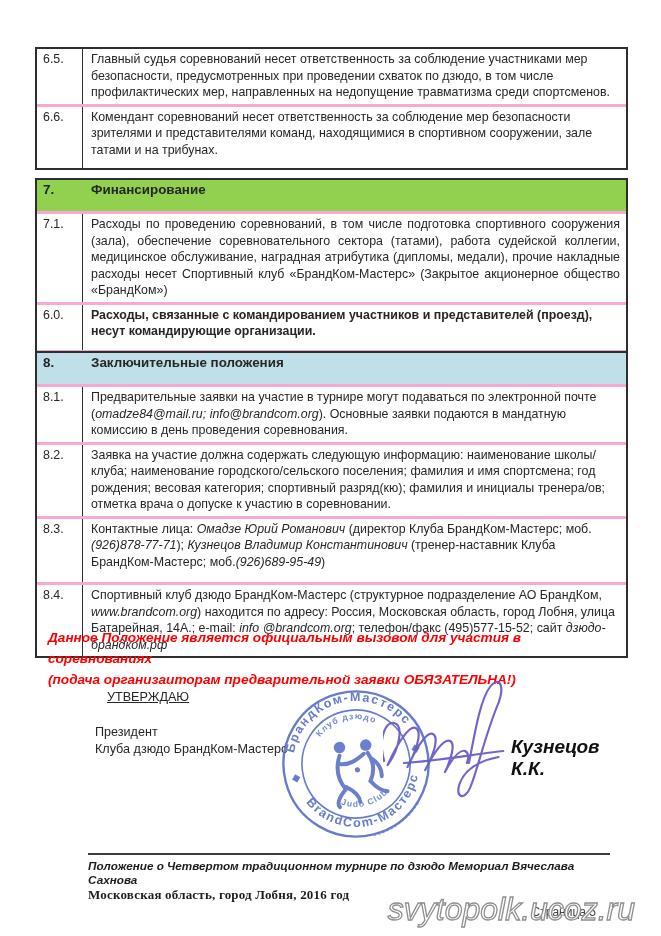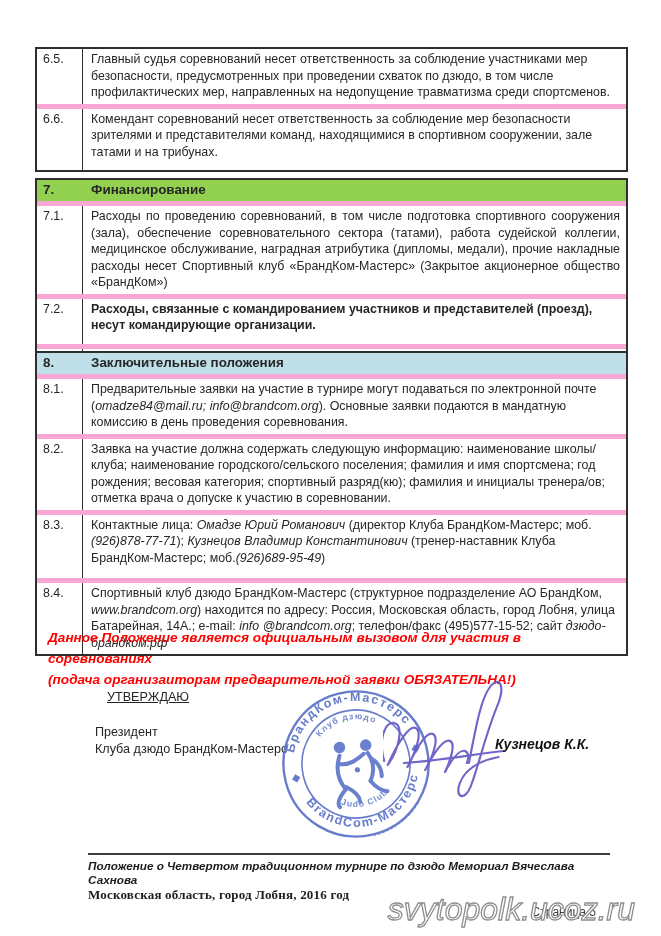--- a/index.html
+++ b/index.html
@@ -1,35 +1,35 @@
 <!DOCTYPE html>
 <html><head>
 <meta charset="utf-8">
 <style>
   html,body{margin:0;padding:0;background:#fff;}
   .page{position:relative;width:641px;height:936px;background:#ffffff;overflow:hidden;
         font-family:"Liberation Sans",sans-serif;color:#262626;}
   
   .doc-table{position:absolute;left:35px;width:593px;border:2px solid #2e2e2e;background:#fff;box-sizing:border-box;}
-  .trow{display:flex;border-top:5px solid #f9a8d4;align-items:stretch;}
+  .trow{display:flex;border-top:3px solid #f9a8d4;align-items:stretch;}
   .trow:first-child{border-top:none;}
   .cell-num{flex:0 0 46px;width:46px;border-right:1px solid #2e2e2e;padding:2px 3px 3px 6px;
             font-size:12.4px;line-height:16.5px;box-sizing:border-box;}
   .cell-text{flex:1;padding:2px 6px 3px 8px;font-size:12.4px;line-height:16.5px;box-sizing:border-box;}
   .thead{font-weight:bold;}
   .thead .cell-num{border-right:1px solid transparent;font-size:13.4px;line-height:18px;padding-top:1px;padding-bottom:2px;}
-  .thead .cell-text{font-size:13.4px;line-height:18px;padding-top:1px;padding-bottom:2px;}
+  .thead .cell-text{font-size:13.4px;line-height:18px;padding-top:1px;padding-bottom:12px;}
   
   .notice{position:absolute;left:48px;top:627px;right:14px;font-weight:bold;font-style:italic;
           font-size:13.6px;line-height:21px;}
   
   .approval{position:absolute;left:35px;top:684px;width:600px;height:180px;}
   .approve-label{position:absolute;left:72px;top:6px;font-size:12.6px;text-decoration:underline;}
   .approver{position:absolute;left:60px;top:40px;font-size:12.6px;line-height:17px;}
-  .signer{position:absolute;left:460px;top:52px;font-size:14px;font-weight:bold;font-style:italic;color:#111;}
+  .signer{position:absolute;left:476px;top:52px;font-size:19px;font-weight:bold;font-style:italic;color:#111;}
   .stamp-svg{position:absolute;left:243px;top:2px;opacity:.92;}
   .sig-svg{position:absolute;left:348px;top:-7px;opacity:.95;}
   
   .footer{position:absolute;left:88px;right:31px;top:853px;border-top:2px solid #3c3c3c;padding-top:4px;}
   .f-title{font-size:11.7px;font-weight:bold;font-style:italic;line-height:14px;color:#1c1c1c;}
   .f-sub{font-family:"Liberation Serif",serif;font-size:13px;font-weight:bold;line-height:15px;color:#1c1c1c;letter-spacing:.2px;}
   .f-page{text-align:right;font-size:12px;margin-top:3px;padding-right:14px;color:#404040;}
   .watermark-svg{position:absolute;right:2px;top:886px;}
 </style>
 </head>
@@ -50,21 +50,21 @@
   <div class="doc-table" style="top:178px">
       <div class="trow thead" style="background: rgb(146, 208, 80);">
         <div class="cell-num">7.</div>
         <div class="cell-text">Финансирование</div>
       </div>
       <div class="trow">
         <div class="cell-num">7.1.</div>
         <div class="cell-text" style="text-align: justify;"><span>Расходы по проведению соревнований, в том числе подготовка спортивного сооружения (зала), обеспечение соревновательного сектора (татами), работа судейской коллегии, медицинское обслуживание, наградная атрибутика (дипломы, медали), прочие накладные расходы несет Спортивный клуб «БрандКом-Мастерс» (Закрытое акционерное общество «БрандКом»)</span></div>
       </div>
       <div class="trow">
-        <div class="cell-num">7.2.</div>
+        <div class="cell-num">6.0.</div>
         <div class="cell-text" style="padding-bottom: 10px; font-weight: bold;"><span>Расходы, связанные с командированием участников и представителей (проезд), несут командирующие организации.</span></div>
       </div>
       <div class="trow">
         <div class="cell-num">7.3.</div>
         <div class="cell-text"><span>Стартовый взнос – </span><span style="font-weight: bold;">нет</span><span>.</span></div>
       </div>
     </div>
   <div class="doc-table" style="top:351px">
       <div class="trow thead" style="background: rgb(191, 224, 232);">
         <div class="cell-num">8.</div>

